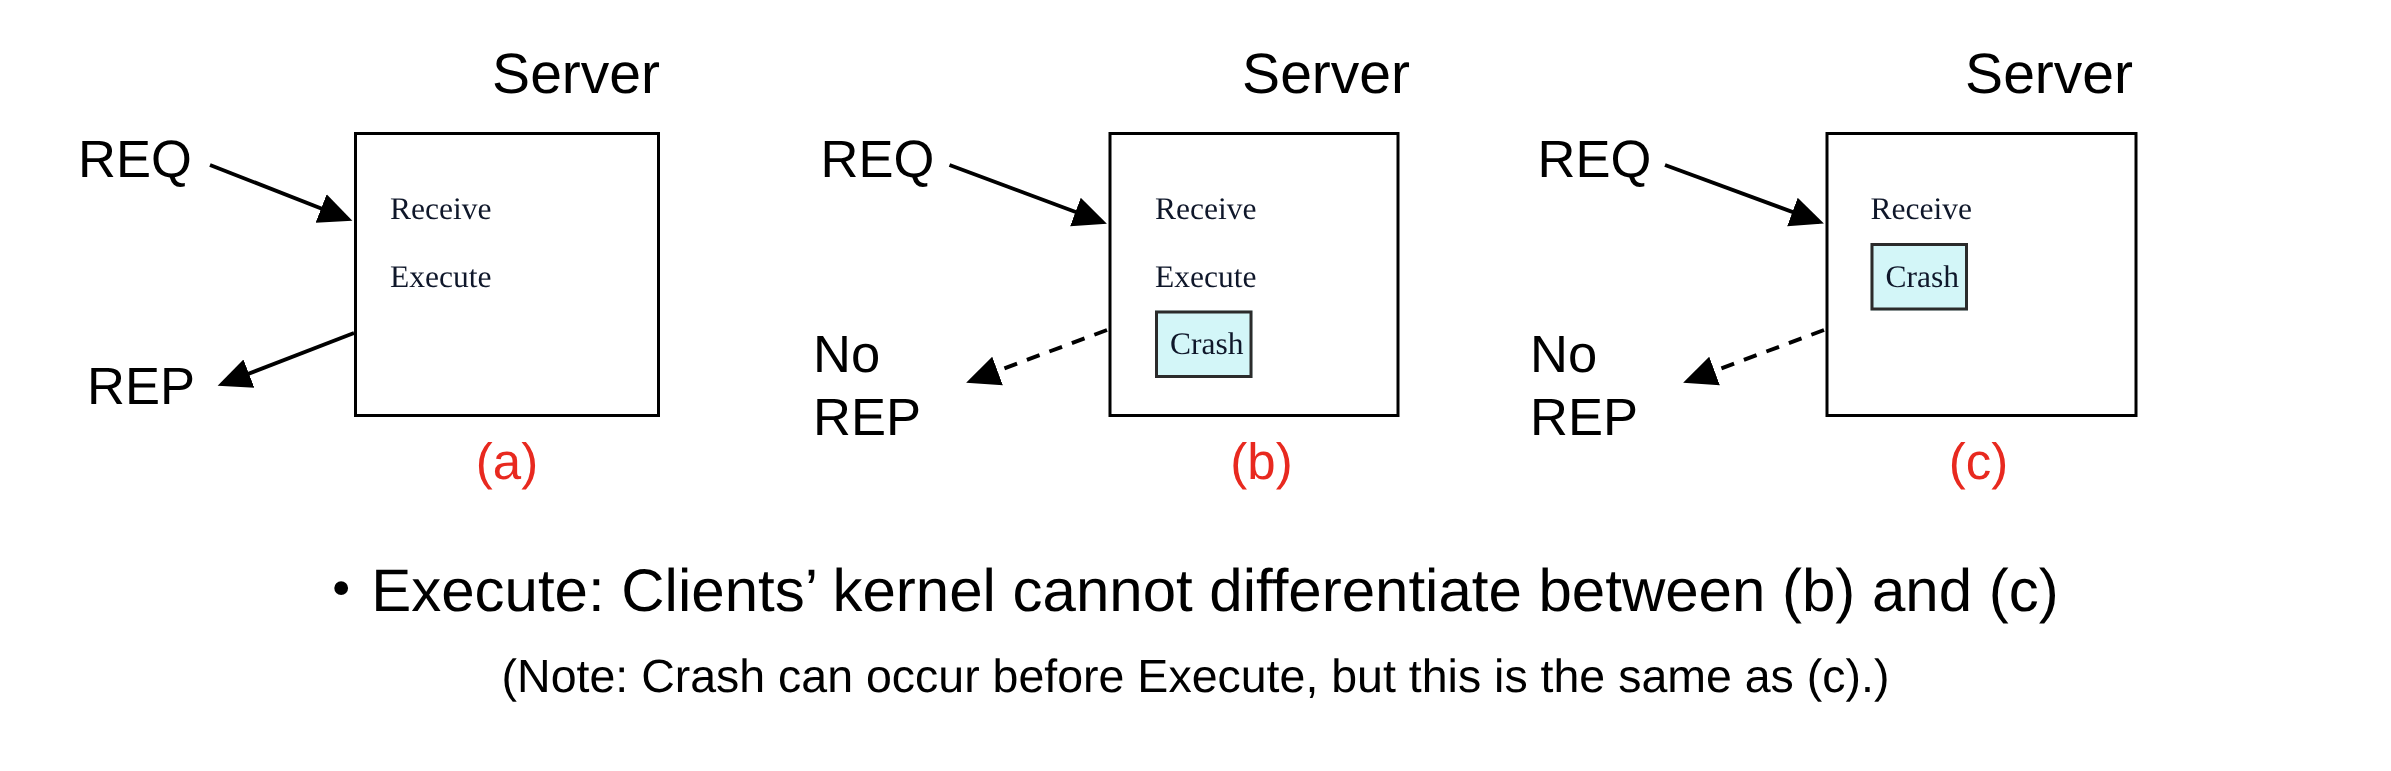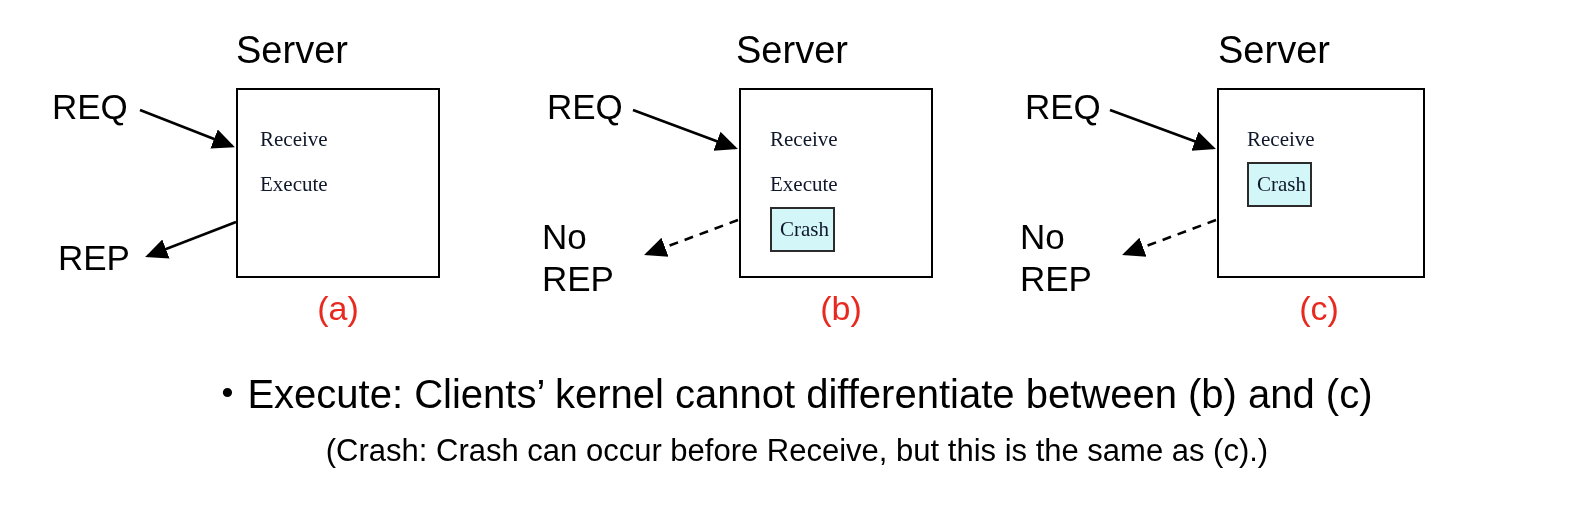--- a/index.html
+++ b/index.html
@@ -32,21 +32,21 @@
     height: 345px;
   }
   .panel-a { left: 0px; }
   .panel-b { left: 505px; }
   .panel-c { left: 985px; }
 
   .server-title {
     position: absolute;
     top: 28px;
     width: 204px;
-    text-align: left;
+    text-align: right;
     font-size: 38px;
     line-height: 44px;
     font-family: "Liberation Sans", sans-serif;
     color: #000;
     white-space: nowrap;
   }
   .panel-a .server-title { left: 236px; }
   .panel-b .server-title { left: 231px; }
   .panel-c .server-title { left: 233px; }
 
@@ -256,15 +256,15 @@
 
     <div class="panel-caption" style="color:#e8291f">(c)</div>
   </div>
 
   <div class="bullet-row">
     <span class="bullet-line">
       <span class="bullet-dot">•</span><span>Execute: Clients’ kernel cannot differentiate between (b) and (c)</span>
     </span>
   </div>
 
-  <div class="note-line">(Crash: Crash can occur before Receive, but this is the same as (c).)</div>
+  <div class="note-line">(Note: Crash can occur before Execute, but this is the same as (c).)</div>
 
 </div>
 
 </body></html>

